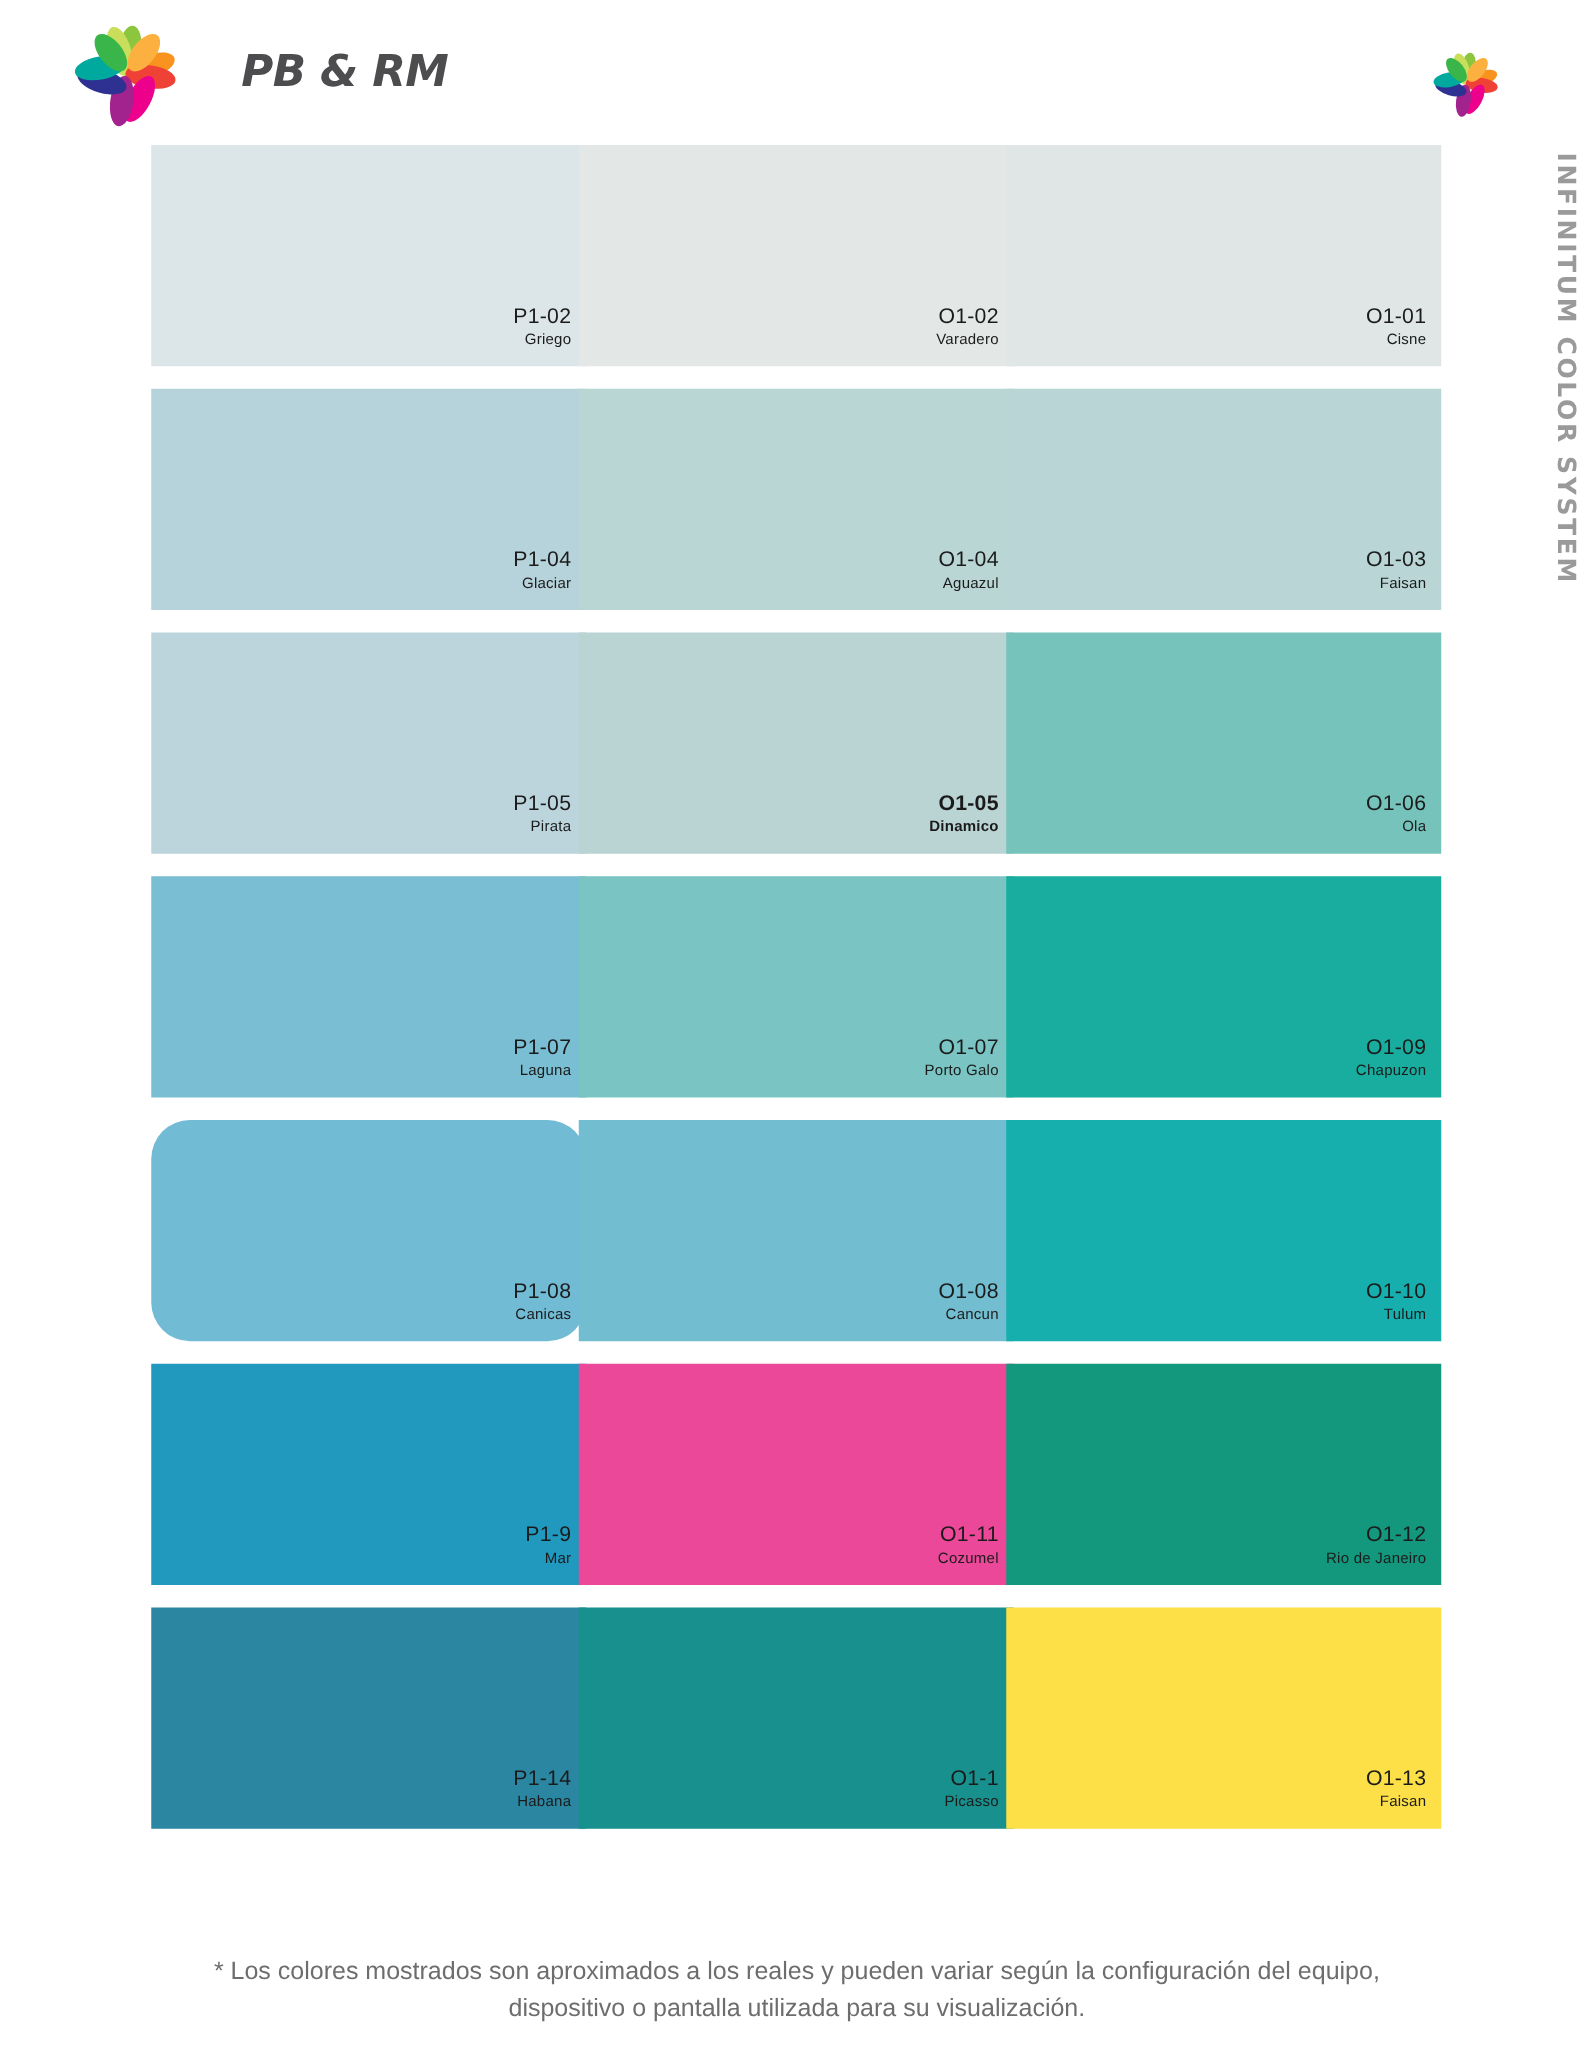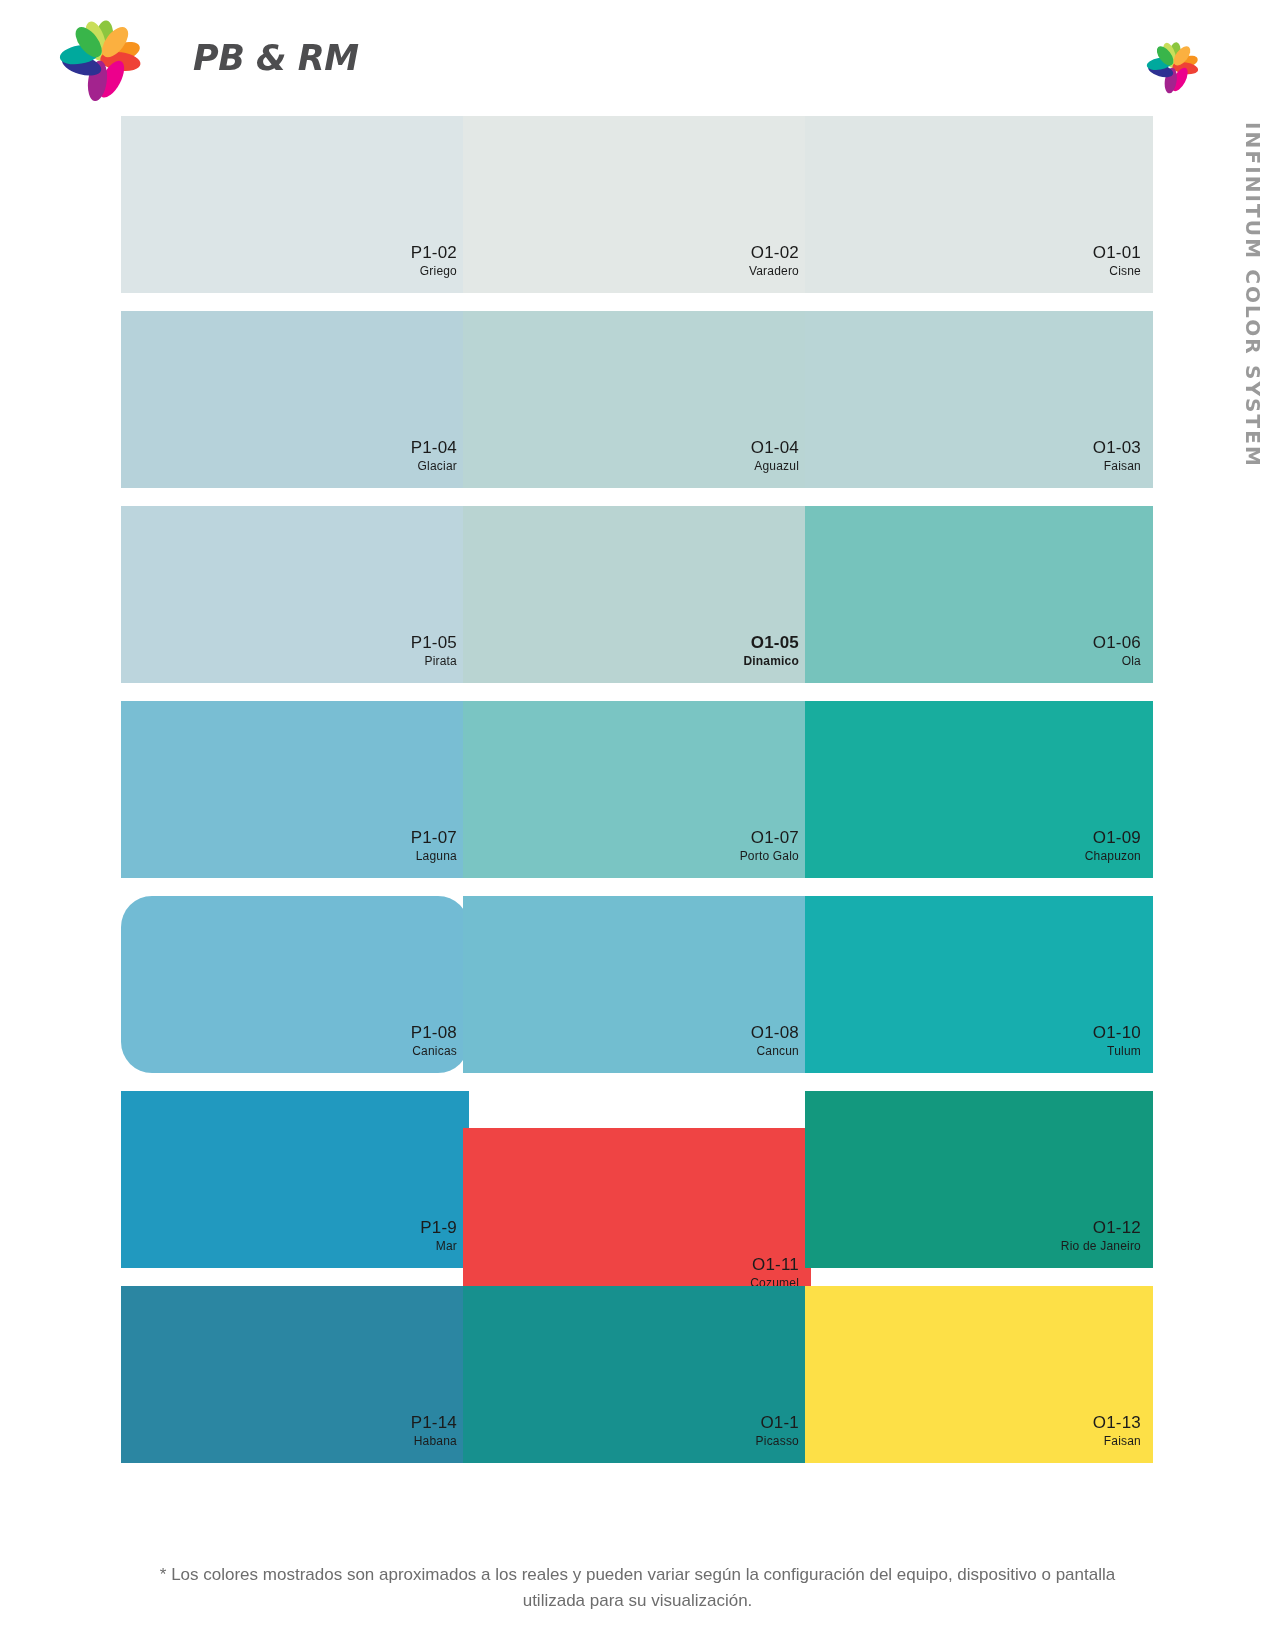--- a/index.html
+++ b/index.html
@@ -113,21 +113,21 @@
   }
 
   
   .footer {
     position: absolute;
     left: 0;
     top: 1562px;
     width: 1275px;
     text-align: center;
     color: #6d6d6d;
-    font-size: 17px;
+    font-size: 20px;
     line-height: 1.5;
     padding: 0 150px;
     box-sizing: border-box;
   }
 </style>
 </head>
 <body>
 
 <div class="header">
 
@@ -227,21 +227,21 @@
       <div class="swatch-name">Cancun</div>
     </div>
     <div class="swatch" style="background: rgb(23, 174, 174);">
       <div class="swatch-code">O1-10</div>
       <div class="swatch-name">Tulum</div>
     </div>
     <div class="swatch" style="background: rgb(33, 153, 191);">
       <div class="swatch-code">P1-9</div>
       <div class="swatch-name">Mar</div>
     </div>
-    <div class="swatch" style="background: #ef4444; margin-top: 37px;">
+    <div class="swatch" style="background: #ec4899;">
       <div class="swatch-code">O1-11</div>
       <div class="swatch-name">Cozumel</div>
     </div>
     <div class="swatch" style="background: rgb(19, 152, 126);">
       <div class="swatch-code">O1-12</div>
       <div class="swatch-name">Rio de Janeiro</div>
     </div>
     <div class="swatch" style="background: rgb(43, 134, 162);">
       <div class="swatch-code">P1-14</div>
       <div class="swatch-name">Habana</div>

